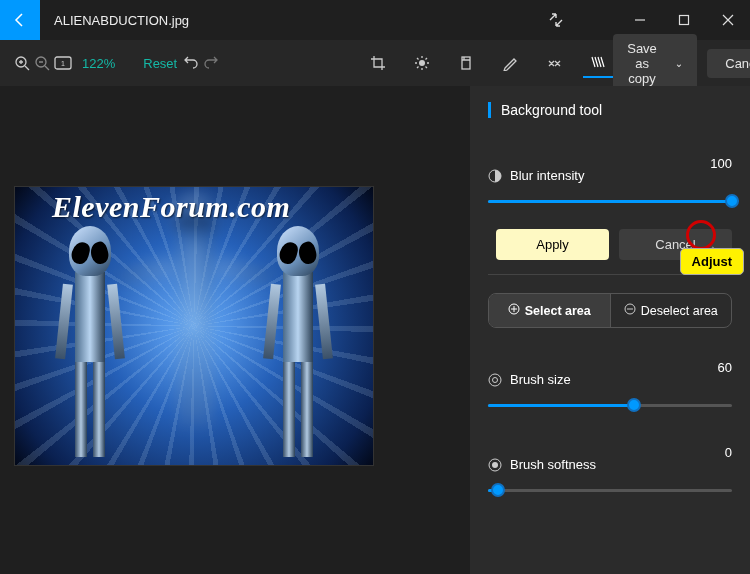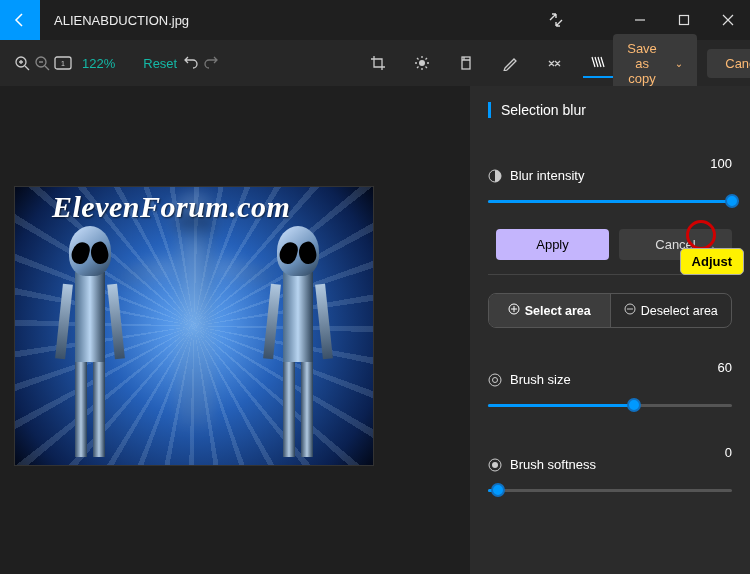--- a/index.html
+++ b/index.html
@@ -15,21 +15,21 @@
 
   
   .toolbar { display:flex; align-items:center; height:46px; padding:0 14px; background:#272727; }
   .tb-icon { width:30px; height:30px; display:flex; align-items:center; justify-content:center; color:#bbb; margin-right:4px; border-radius:4px; }
   .tb-icon.active { border-bottom:2px solid #0099ff; color:#fff; border-radius:0; }
   .tb-text { font-size:13px; color:#14b8a6; margin:0 6px; }
   .tb-sep { width:1px; height:22px; background:#555; margin:0 8px; }
   .tb-grow { flex:1; }
   .tb-group2 { display:flex; gap:14px; margin-left:140px; }
   .tb-group2 .tb-icon { margin-right:0; }
-  .btn { background:#3a3a3a; border:none; color:#fdba74; font-size:13px; padding:7px 14px; border-radius:4px; display:flex; align-items:center; gap:18px; }
+  .btn { background:#3a3a3a; border:none; color:#e5e5e5; font-size:13px; padding:7px 14px; border-radius:4px; display:flex; align-items:center; gap:18px; }
   .btn.cancel { margin-left:10px; padding:7px 18px; }
   .chev { font-size:10px; }
 
   
   .main { display:flex; height:calc(574px - 86px); }
   .canvas-area { flex:1; display:flex; align-items:flex-start; justify-content:flex-start; padding:30px 14px; position:relative; }
 
   
   .image { width:360px; height:280px; margin-top:70px; position:relative; background:radial-gradient(circle at 50% 50%, #6ab0ff 0%, #2560b8 40%, #0a2050 85%, #020818 100%); overflow:hidden; border:1px solid #333; }
   .radial-lines { position:absolute; inset:0; background: repeating-conic-gradient(from 0deg at 50% 50%, rgba(200,230,255,0.25) 0deg 2deg, transparent 2deg 10deg); opacity:0.6; }
@@ -63,21 +63,21 @@
   .row-val { font-size:13px; }
   .icon-sm { width:14px; height:14px; display:flex; align-items:center; justify-content:center; }
 
   .slider { position:relative; height:20px; margin-bottom:18px; }
   .track { position:absolute; top:9px; left:0; right:0; height:3px; background:#555; border-radius:2px; }
   .fill { position:absolute; top:9px; left:0; height:3px; background:#0099ff; border-radius:2px; }
   .thumb { position:absolute; top:3px; width:14px; height:14px; background:#0099ff; border-radius:50%; margin-left:-7px; border:2px solid #1070c0; }
 
   .btn-row { display:flex; gap:10px; margin-bottom:14px; }
   .pbtn { flex:1; padding:8px 0; font-size:13px; border:none; border-radius:4px; text-align:center; }
-  .pbtn.primary { background:#c4b5fd; color:#000;margin-left:8px; }
+  .pbtn.primary { background:#fef9c3; color:#000;margin-left:8px; }
   .pbtn.secondary { background:#3d3d3d; color:#ddd; }
 
   .divider { height:1px; background:#444; margin:6px 0 18px; }
 
   .toggle { width:40px; height:20px; background:#0099ff; border-radius:10px; position:relative; }
   .toggle::after { content:""; position:absolute; right:2px; top:2px; width:16px; height:16px; background:#fff; border-radius:50%; }
 
   .seg { display:flex; border:1px solid #555; border-radius:8px; overflow:hidden; margin-bottom:20px; }
   .seg-btn { flex:1; padding:9px 0; font-size:12.5px; text-align:center; display:flex; align-items:center; gap:5px; justify-content:center; }
   .seg-btn.sel { background:#3d3d3d; font-weight:600; }
@@ -239,21 +239,21 @@
             <div class="leg"></div>
             <div class="leg"></div>
           </div>
         </div>
     </div>
   </div>
 
   <div class="panel">
     <div class="panel-title-row">
       <div class="accent-bar"></div>
-      <div class="panel-title">Selection blur</div>
+      <div class="panel-title">Background tool</div>
     </div>
 
     <div class="row">
       <div class="row-label">
         <span class="icon-sm">
           <svg width="14" height="14">
               <circle cx="7" cy="7" r="6" stroke="#ccc" fill="none"></circle>
               <path d="M7 1 A6 6 0 0 1 7 13 Z" fill="#ccc"></path>
             </svg>
         </span>

